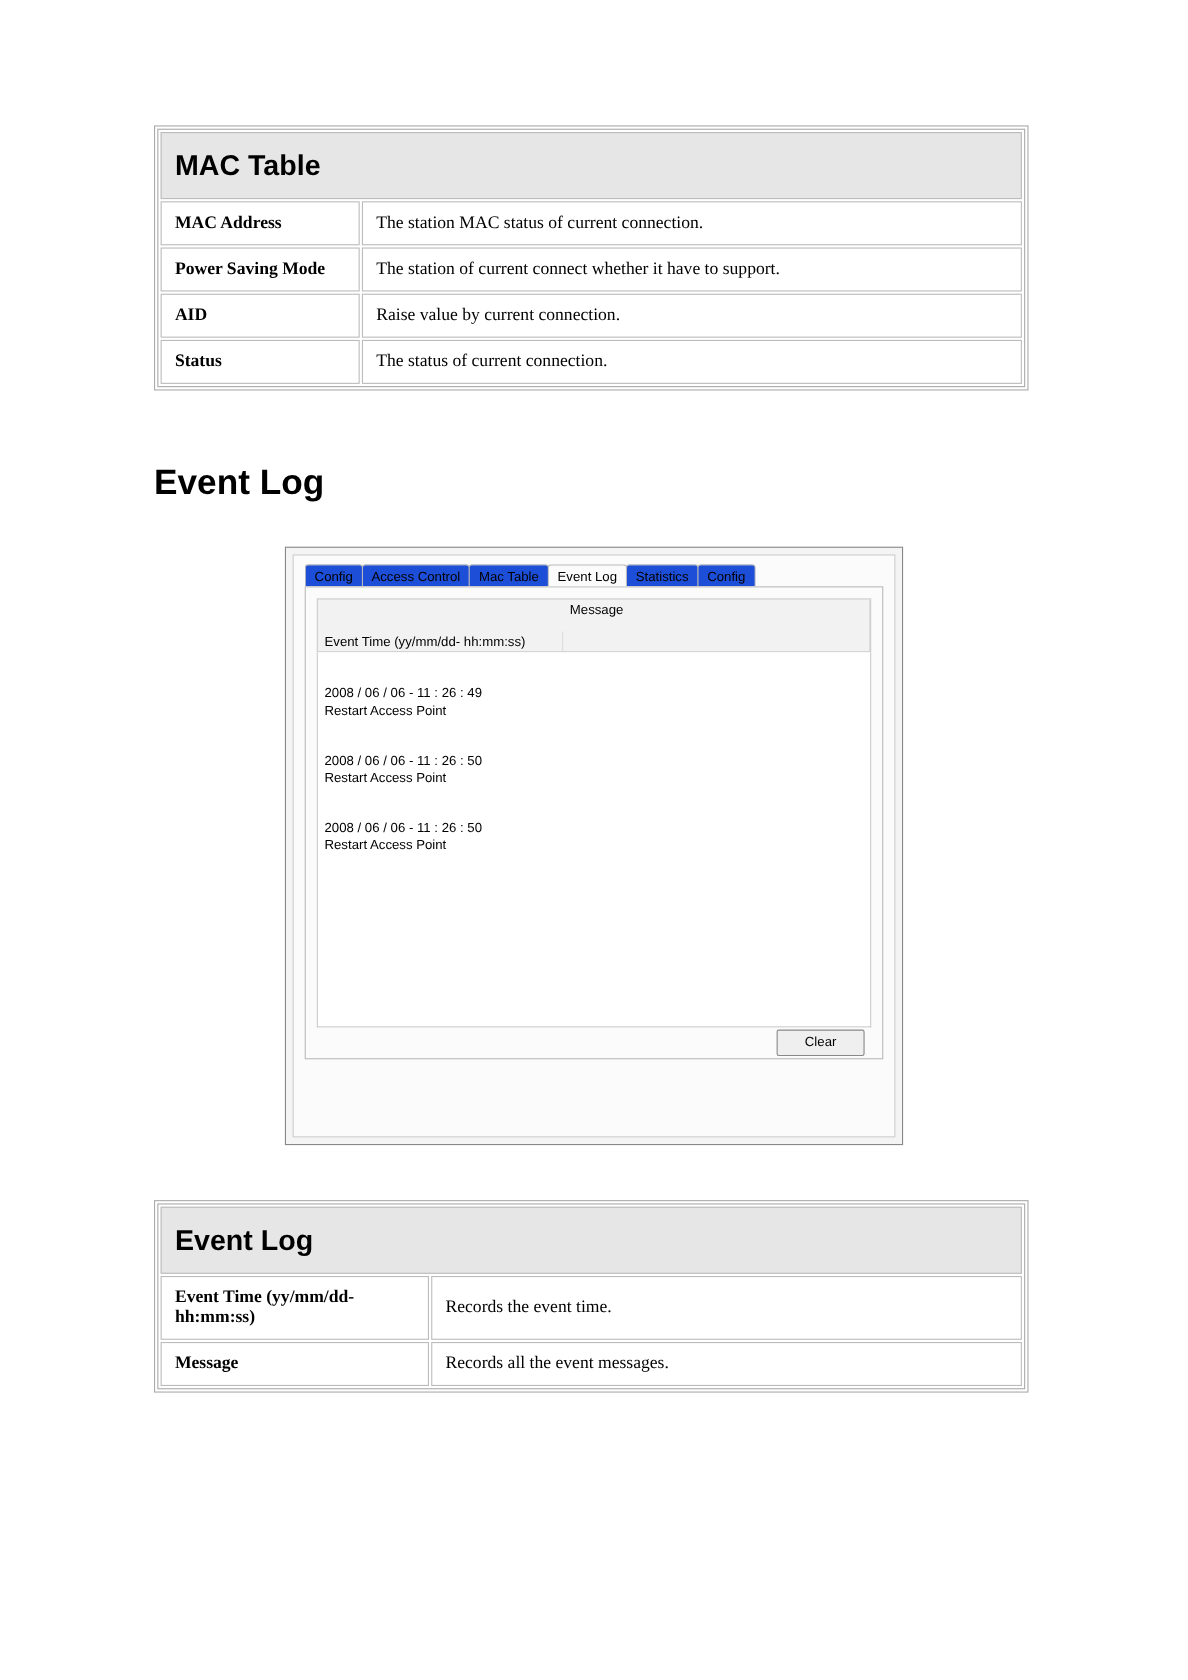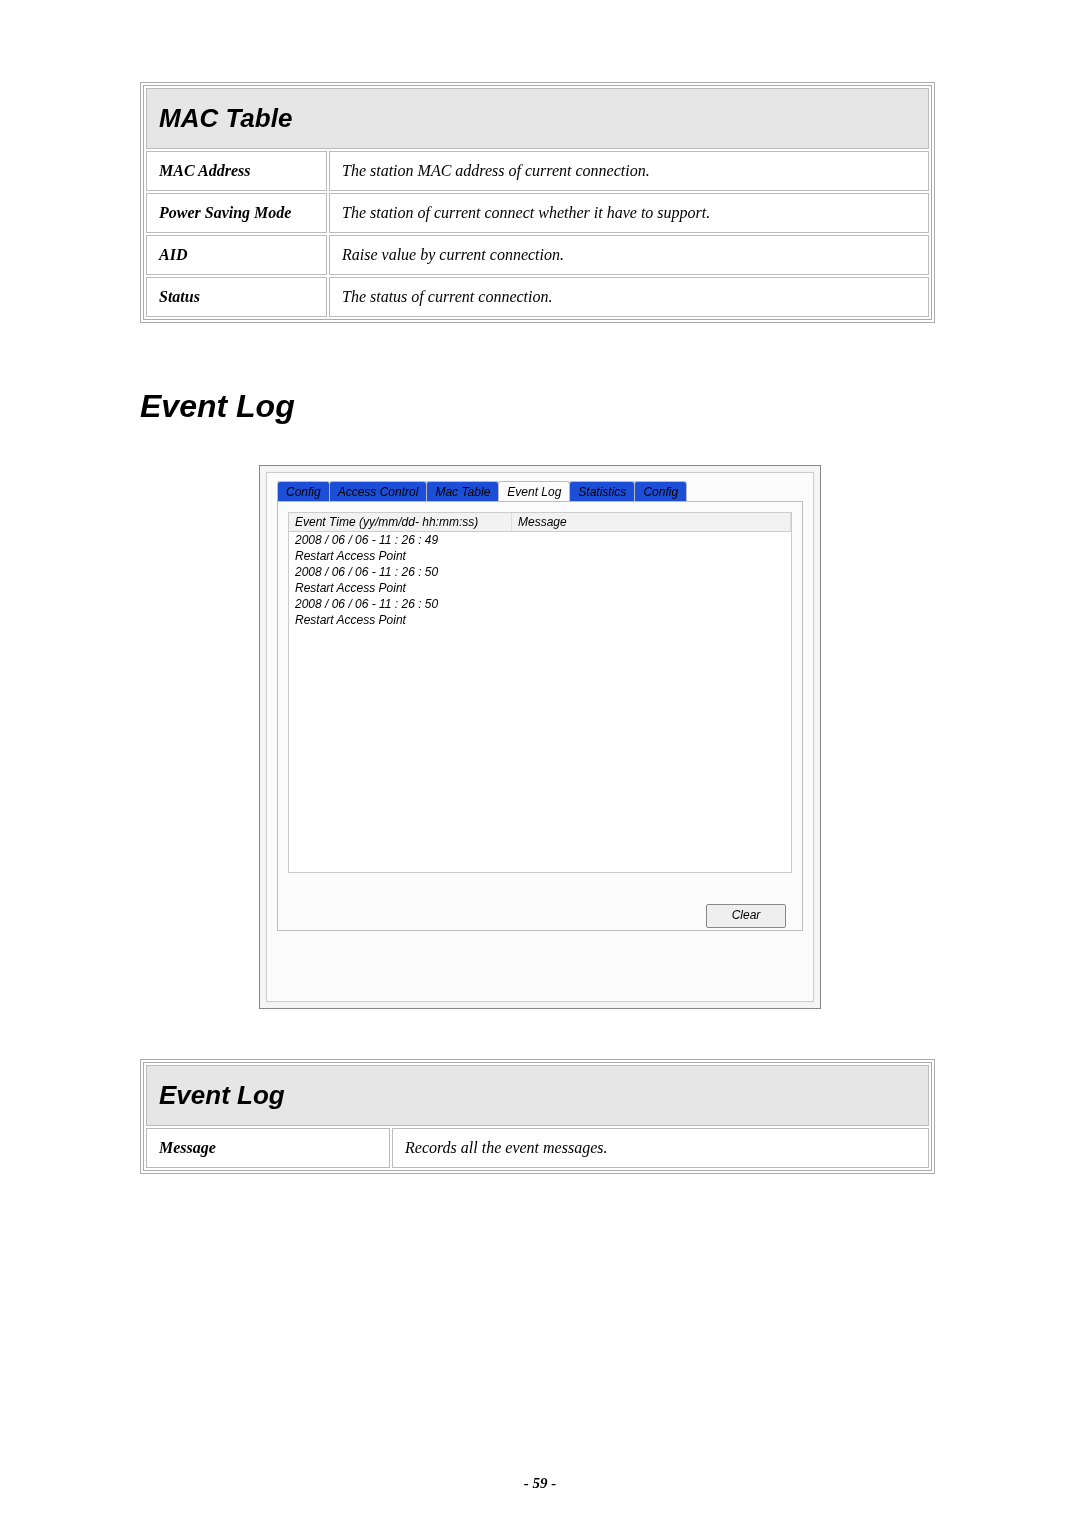--- a/index.html
+++ b/index.html
@@ -8,23 +8,22 @@
     background: #fff;
     font-family: "Times New Roman", Times, serif;
     width: 1080px;
     height: 1527px;
     color: #000;
   }
   .page {
     width: 1080px;
     height: 1527px;
     position: relative;
-    padding: 82px 140px 0 140px;
+    padding: 114px 140px 0 140px;
     box-sizing: border-box;
-    font-style: italic;
   }
   .double-border-table {
     border: 4px double #aaa;
     width: 795px;
     border-collapse: separate;
     border-spacing: 2px;
     background: #fff;
   }
   .double-border-table td, .double-border-table th {
     border: 1px solid #bbb;
@@ -149,21 +148,21 @@
     background: #fff;
   }
   .list-row {
     display: flex;
     font-size: 12px;
     flex-direction: column;
   }
   .list-row .col {
     padding: 1px 6px;
   }
-  .col-time { width: 210px; }
+  .col-time { width: 210px; margin-top: 29px; }
   .col-msg { flex: 1; }
   .clear-btn {
     position: absolute;
     right: 16px;
     bottom: 2px;
     width: 78px;
     height: 22px;
     border: 1px solid #888;
     background: #efefef;
     font-size: 12px;
@@ -187,21 +186,21 @@
 
 <div class="page">
 
   <table class="double-border-table">
     <tbody>
         <tr>
       <td class="table-title-cell" colspan="2">MAC Table</td>
     </tr>
     <tr>
       <td class="label-cell">MAC Address</td>
-      <td>The station MAC address of current connection.</td>
+      <td>The station MAC status of current connection.</td>
     </tr>
     <tr>
       <td class="label-cell">Power Saving Mode</td>
       <td>The station of current connect whether it have to support.</td>
     </tr>
     <tr>
       <td class="label-cell">AID</td>
       <td>Raise value by current connection.</td>
     </tr>
     <tr>
@@ -248,20 +247,23 @@
       </div>
     </div>
   </div>
 
   <table class="double-border-table">
     <tbody>
         <tr>
       <td class="table-title-cell" colspan="2">Event Log</td>
     </tr>
     <tr>
+      <td class="label-cell-elog">Event Time (yy/mm/dd-hh:mm:ss)</td>
+      <td>Records the event time.</td>
+    </tr>
+    <tr>
       <td class="label-cell-elog">Message</td>
       <td>Records all the event messages.</td>
     </tr>
   </tbody>
     </table>
 
-  <div class="page-number">- 59 -</div>
 </div>
 
 </body></html>

